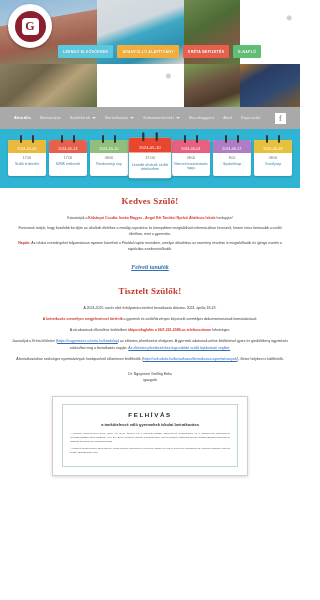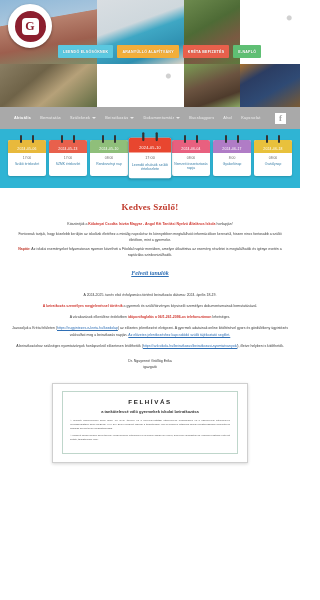--- a/index.html
+++ b/index.html
@@ -83,21 +83,21 @@
   .card-date { height: 13px; border-radius: 2px 2px 0 0; color: #fff;
                font-size: 3.4px; display: flex; align-items: flex-end;
                justify-content: center; padding-bottom: 2px; letter-spacing: .2px; }
   .card-body { padding: 3px 2px 6px; text-align: center; }
   .card-time { font-size: 3.4px; color: #6b6b6b; margin-bottom: 1.5px; }
   .card-title { font-size: 3.3px; color: #3a7fa8; line-height: 1.35; }
   .card.featured { transform: scale(1.12); z-index: 2; }
   .card.featured .card-title { color: #3a7fa8; }
 
   
-  .main { padding: 14px 12px 0; text-align: center; }
+  .main { padding: 8px 12px 0; text-align: center; }
   .h-title { font-family: "Liberation Serif", serif; font-size: 9px;
              color: #c0392b; font-weight: bold; margin-bottom: 9px;
              letter-spacing: .2px; }
   .para { font-size: 3.5px; color: #3b3b3b; line-height: 1.75;
           margin-bottom: 5px; }
   .para.tight { margin-bottom: 3px; }
   .red { color: #d0342c; font-weight: bold; }
   .red-strong { color: #c0392b; font-weight: bold; }
   .lnk { color: #2f6fb5; text-decoration: underline; word-break: break-all; }
   .center-link { display: block; font-family: "Liberation Serif", serif;
@@ -277,20 +277,21 @@
   </p>
 
   <p class="para tight">Fontosnak tartjuk, hogy közelebb kerüljön az iskolánk életéhez a minálig naprakész és könnyebben megtalálható információkon keresztül, hiszen nincs fontosabb a szülői életében, mint a gyermeke.</p>
 
   <p class="para">
     <span class="red-strong">Naptár:</span><span> Az iskolai eseményeket folyamatosan nyomon követheti a Főoldal naptár menüben, amelyre átkattintva az esemény részletei is megtalálhatók és igénye esetén a naptárába szinkronizálhatók.</span>
   </p>
 
   <a class="center-link">Felvett tanulók</a>
 
+  <div class="h-title">Tisztelt Szülők!</div>
 
   <p class="para">A 2024-2025. tanév első évfolyamára történő beiratkozás dátuma: 2024. április 18-19.</p>
 
   <p class="para">
     <span class="red">A beiratkozás személyes megjelenéssel történik</span><span> a gyermek és szülő/törvényes képviselő személyes dokumentumainak bemutatásával.</span>
   </p>
 
   <p class="para">
     <span>A várakozások elkerülése érdekében </span><span class="red">időpontfoglalás a 06/1-261-2096-os telefonszámon</span><span> lehetséges.</span>
   </p>

